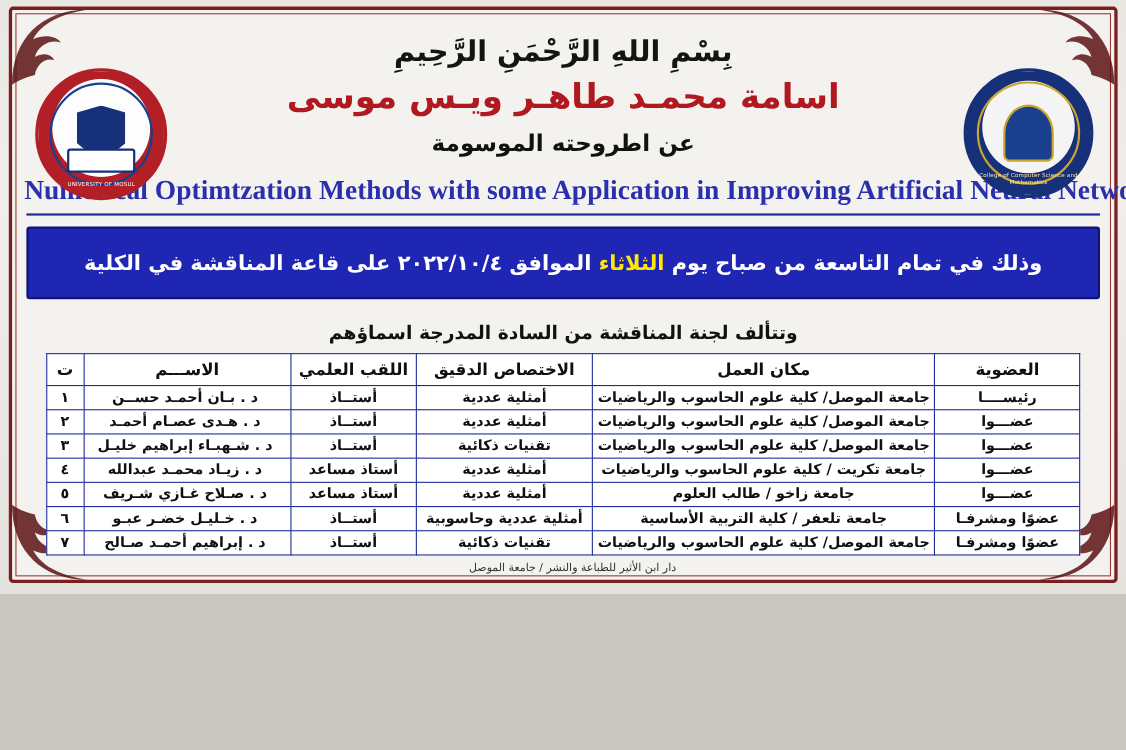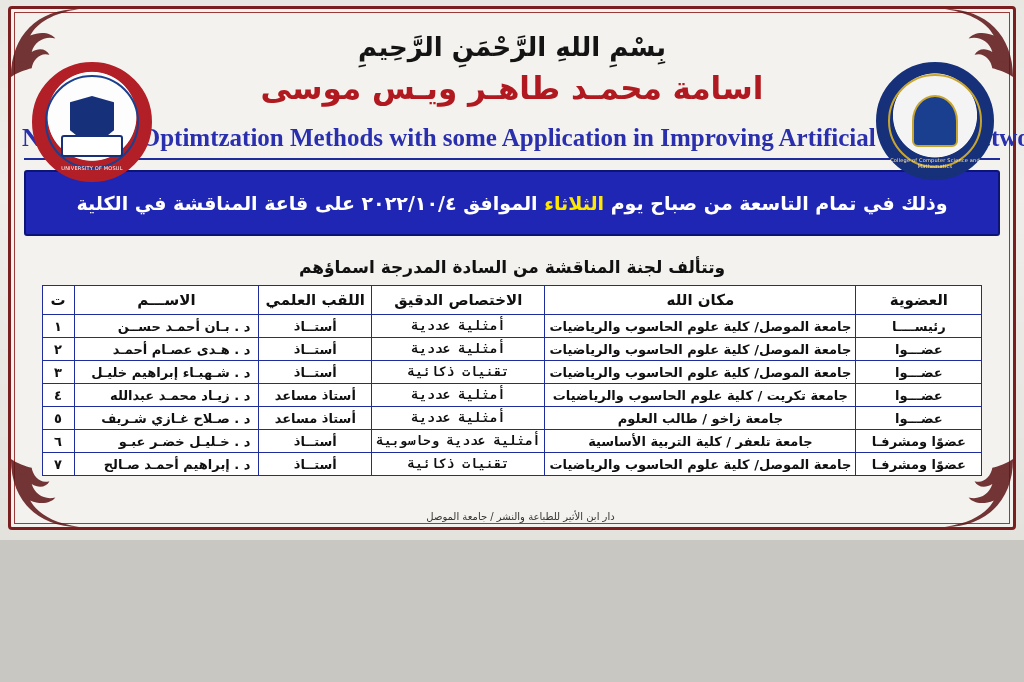--- a/index.html
+++ b/index.html
@@ -148,23 +148,23 @@
     color:#101010;
     font-weight:bold;
     white-space:nowrap;
   }
   table.members th{
     color:#101010;
     font-size:15px;
     height:22px;
   }
   table.members td.num{width:34px;}
-  table.members td.name-col{text-align:right;padding-right:8px;width:190px;}
+  table.members td.name-col{padding-right:8px;width:190px;}
   table.members td.title-col{width:110px;}
-  table.members td.spec-col{width:160px;font-family:Liberation Mono, monospace;}
+  table.members td.spec-col{width:160px;}
   table.members td.place-col{width:290px;}
   table.members td.role-col{width:150px;}
   .footer{
     position:absolute;bottom:-2px;left:17px;right:0;
     text-align:center;font-size:10px;color:#333;
   }
 </style>
 </head>
 <body>
 
@@ -209,38 +209,39 @@
 
     <div class="logo logo-right">
       <div class="logo-ccsm">
         <div class="dome"></div>
         <div class="logo-caption dark">College of Computer Science and Mathematics</div>
       </div>
     </div>
 
     <div class="basmala">بِسْمِ اللهِ الرَّحْمَنِ الرَّحِيمِ</div>
     <div class="name">اسامة محمـد طاهـر ويـس موسى</div>
+    <div class="line2">عن اطروحته الموسومة</div>
     <div class="thesis-title" dir="ltr">Numerical Optimtzation Methods with some Application in Improving Artificial Neural Networks</div>
     <div class="divider"></div>
 
     <div class="banner">
       <span>وذلك في تمام التاسعة من صباح يوم</span>
       <span class="hl">الثلاثاء</span>
       <span>الموافق</span>
       <span>٢٠٢٢/١٠/٤</span>
       <span>على قاعة المناقشة في الكلية</span>
     </div>
 
     <div class="committee-line">وتتألف لجنة المناقشة من السادة المدرجة اسماؤهم</div>
 
     <table class="members">
       <thead>
         <tr>
           <th>العضوية</th>
-          <th>مكان الله</th>
+          <th>مكان العمل</th>
           <th>الاختصاص الدقيق</th>
           <th>اللقب العلمي</th>
           <th>الاســـم</th>
           <th>ت</th>
         </tr>
       </thead>
       <tbody>
         <tr>
           <td class="role-col">رئيســــا</td>
           <td class="place-col">جامعة الموصل/ كلية علوم الحاسوب والرياضيات</td>

